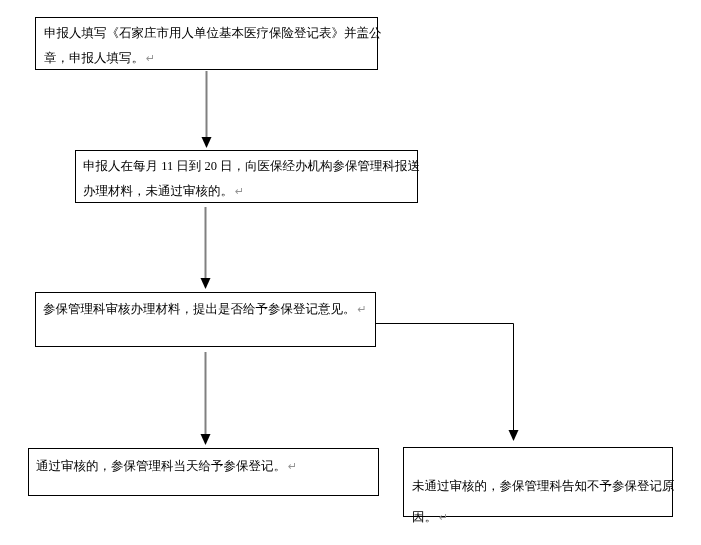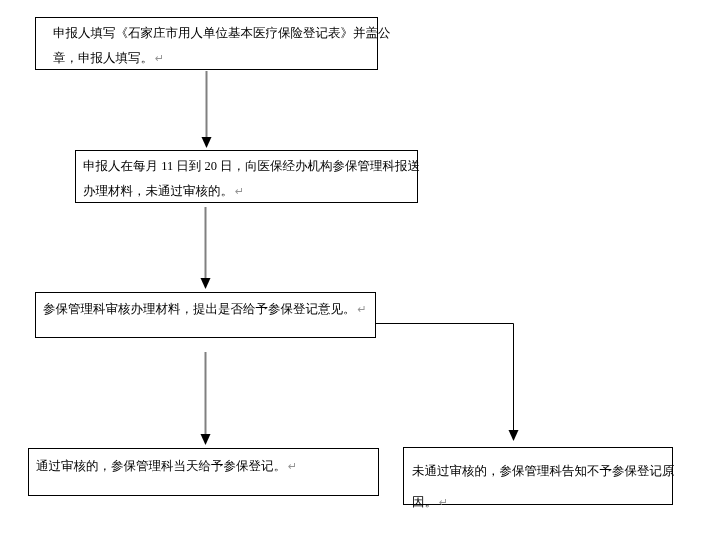--- a/index.html
+++ b/index.html
@@ -20,25 +20,25 @@
     font-size: 12.5px;
     line-height: 25px;
   }
   .flow-box .line { white-space: nowrap; }
   .pilcrow {
     color: #949494;
     font-size: 11px;
     margin-left: 2px;
     font-family: "DejaVu Sans", sans-serif;
   }
-  #box-1 { left: 35px;  top: 17px;  width: 343px; height: 53px; padding: 3px 4px 0 17px; }
+  #box-1 { left: 35px;  top: 17px;  width: 343px; height: 53px; padding: 3px 4px 0 8px; }
   #box-2 { left: 35px;  top: 150px; width: 343px; height: 53px; padding: 3px 4px 0 7px; margin-left: 40px; }
-  #box-3 { left: 35px;  top: 292px; width: 341px; height: 46px; padding: 4px 4px 0 7px; }
+  #box-3 { left: 35px;  top: 292px; width: 341px; height: 55px; padding: 4px 4px 0 7px; }
   #box-4 { left: 28px;  top: 448px; width: 351px; height: 48px; padding: 5px 4px 0 7px; }
-  #box-5 { left: 403px; top: 447px; width: 270px; height: 58px; padding: 8px 6px 0 8px; line-height: 31px; }
+  #box-5 { left: 403px; top: 447px; width: 270px; height: 70px; padding: 23px 6px 0 8px; line-height: 31px; }
   .overlay {
     position: absolute;
     left: 0; top: 0;
     pointer-events: none;
   }
 </style>
 </head>
 <body>
 
 <div class="canvas">

